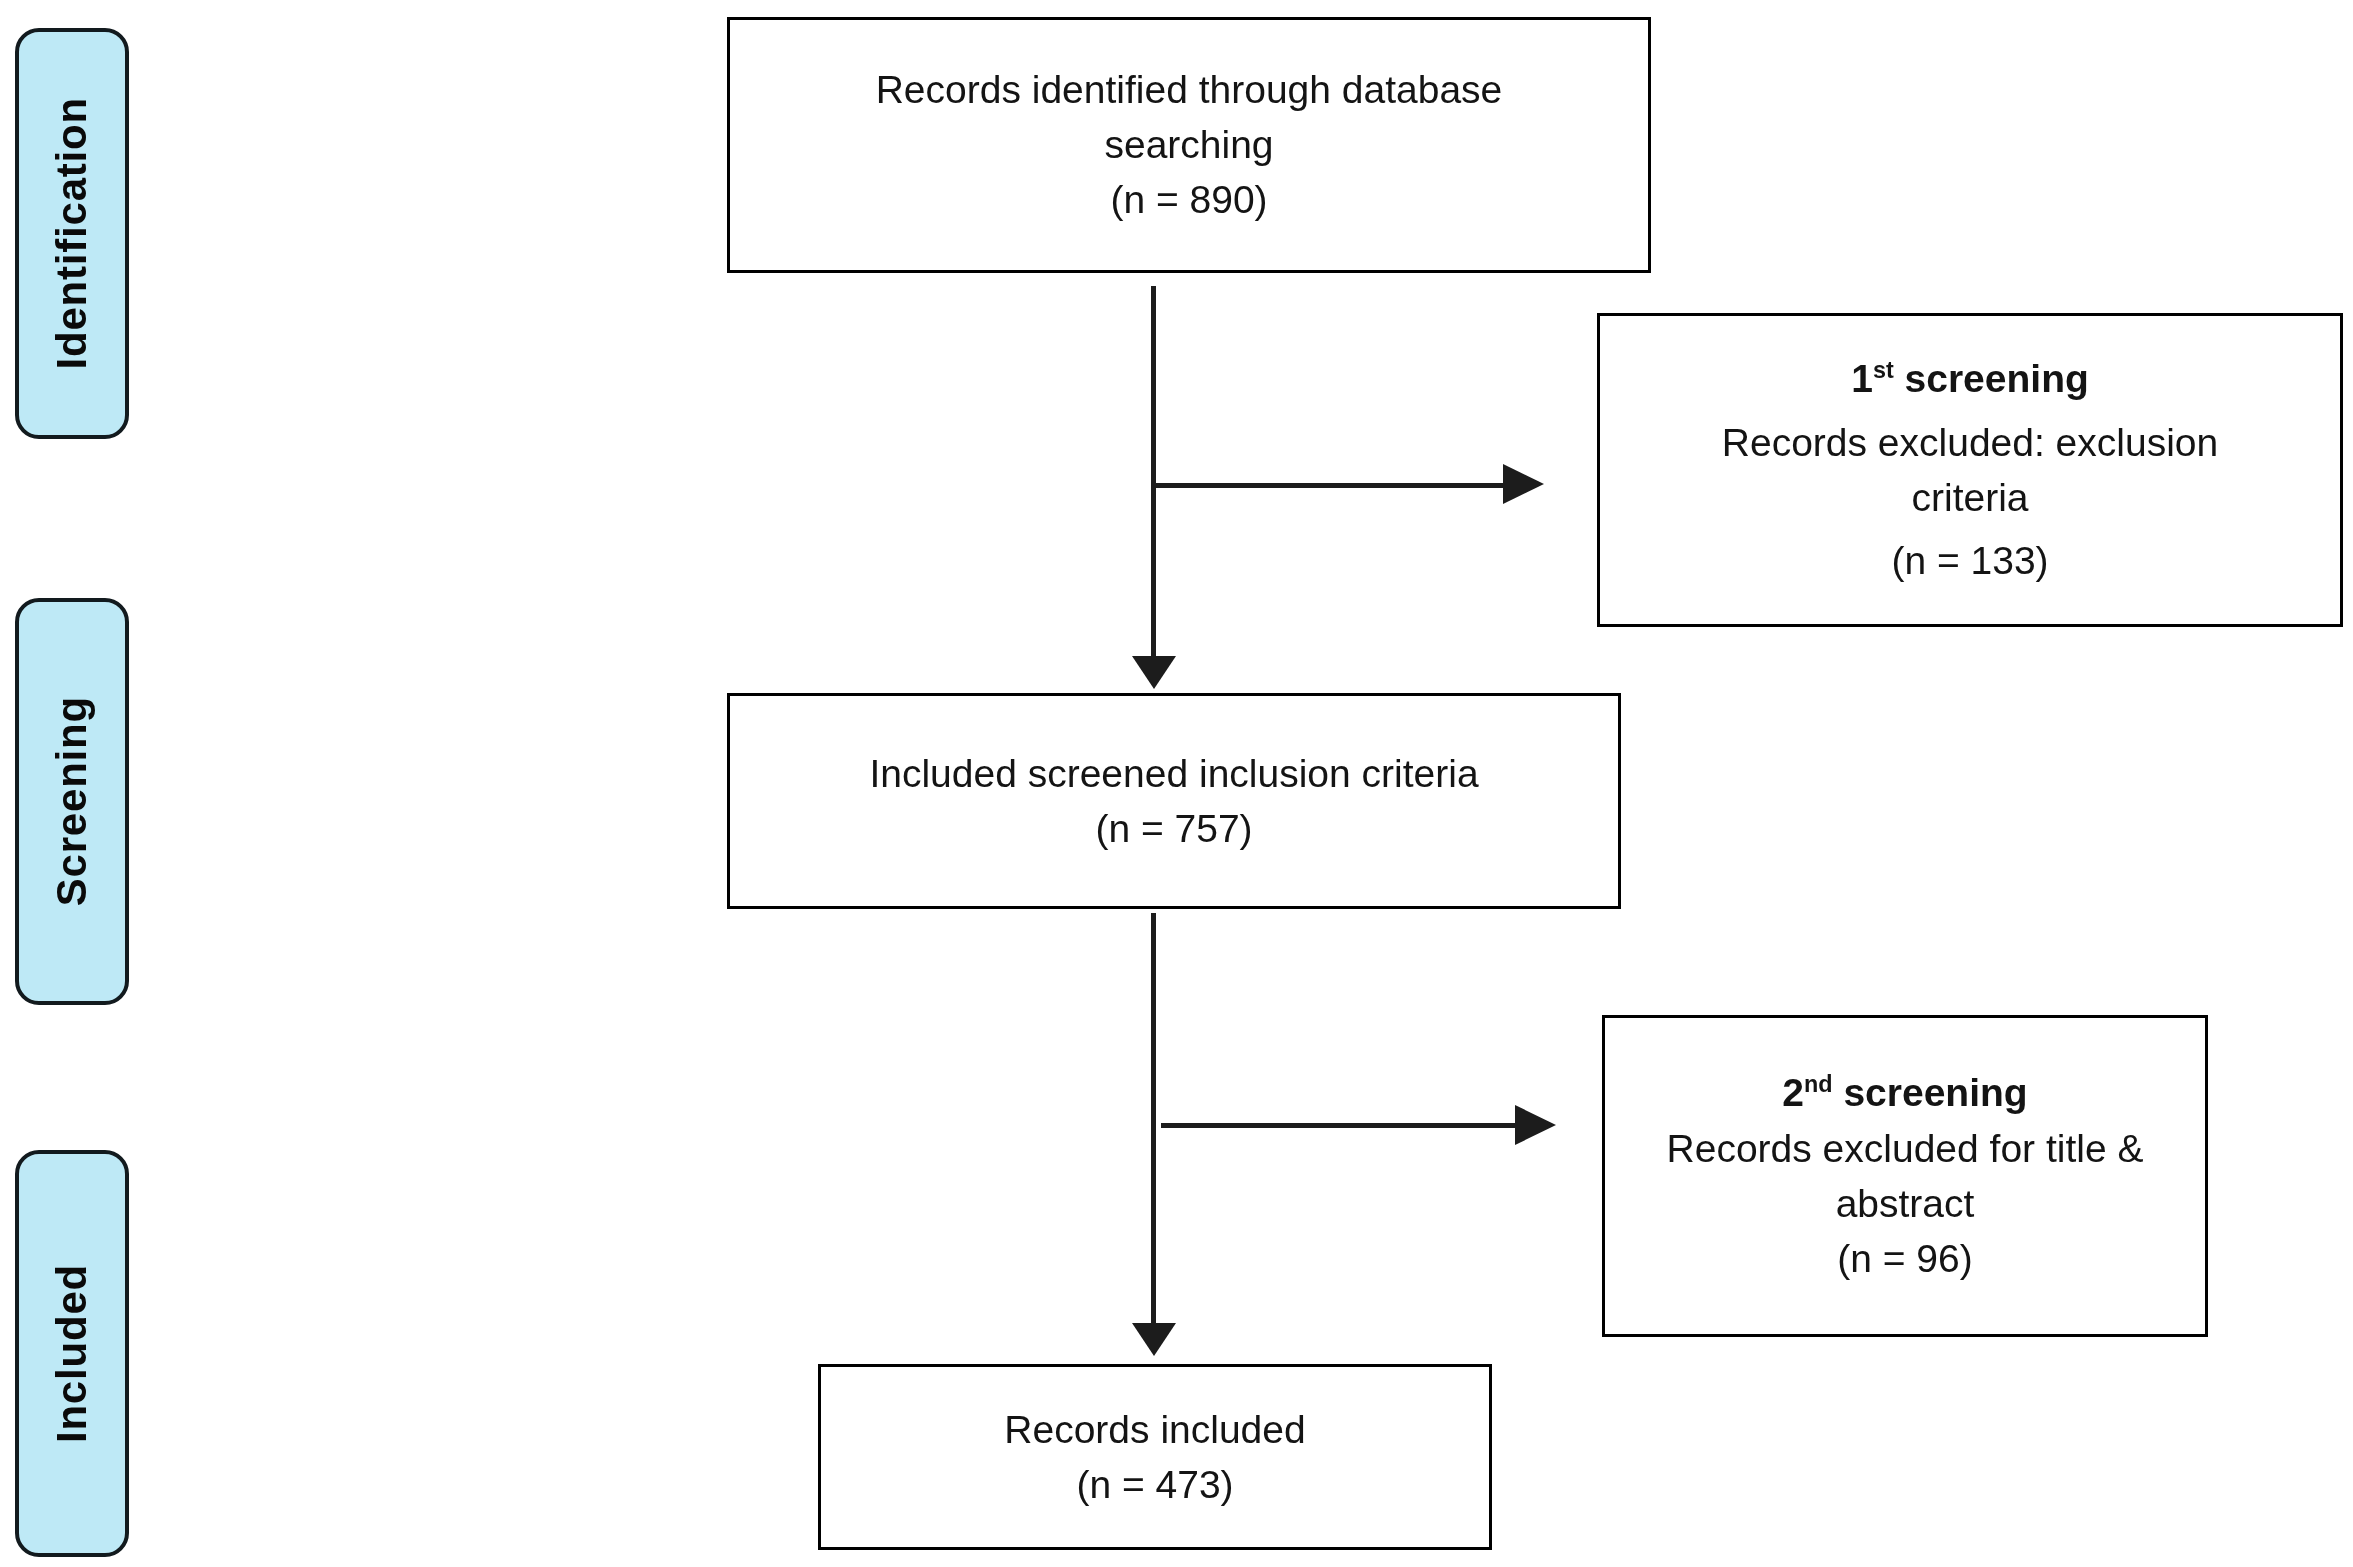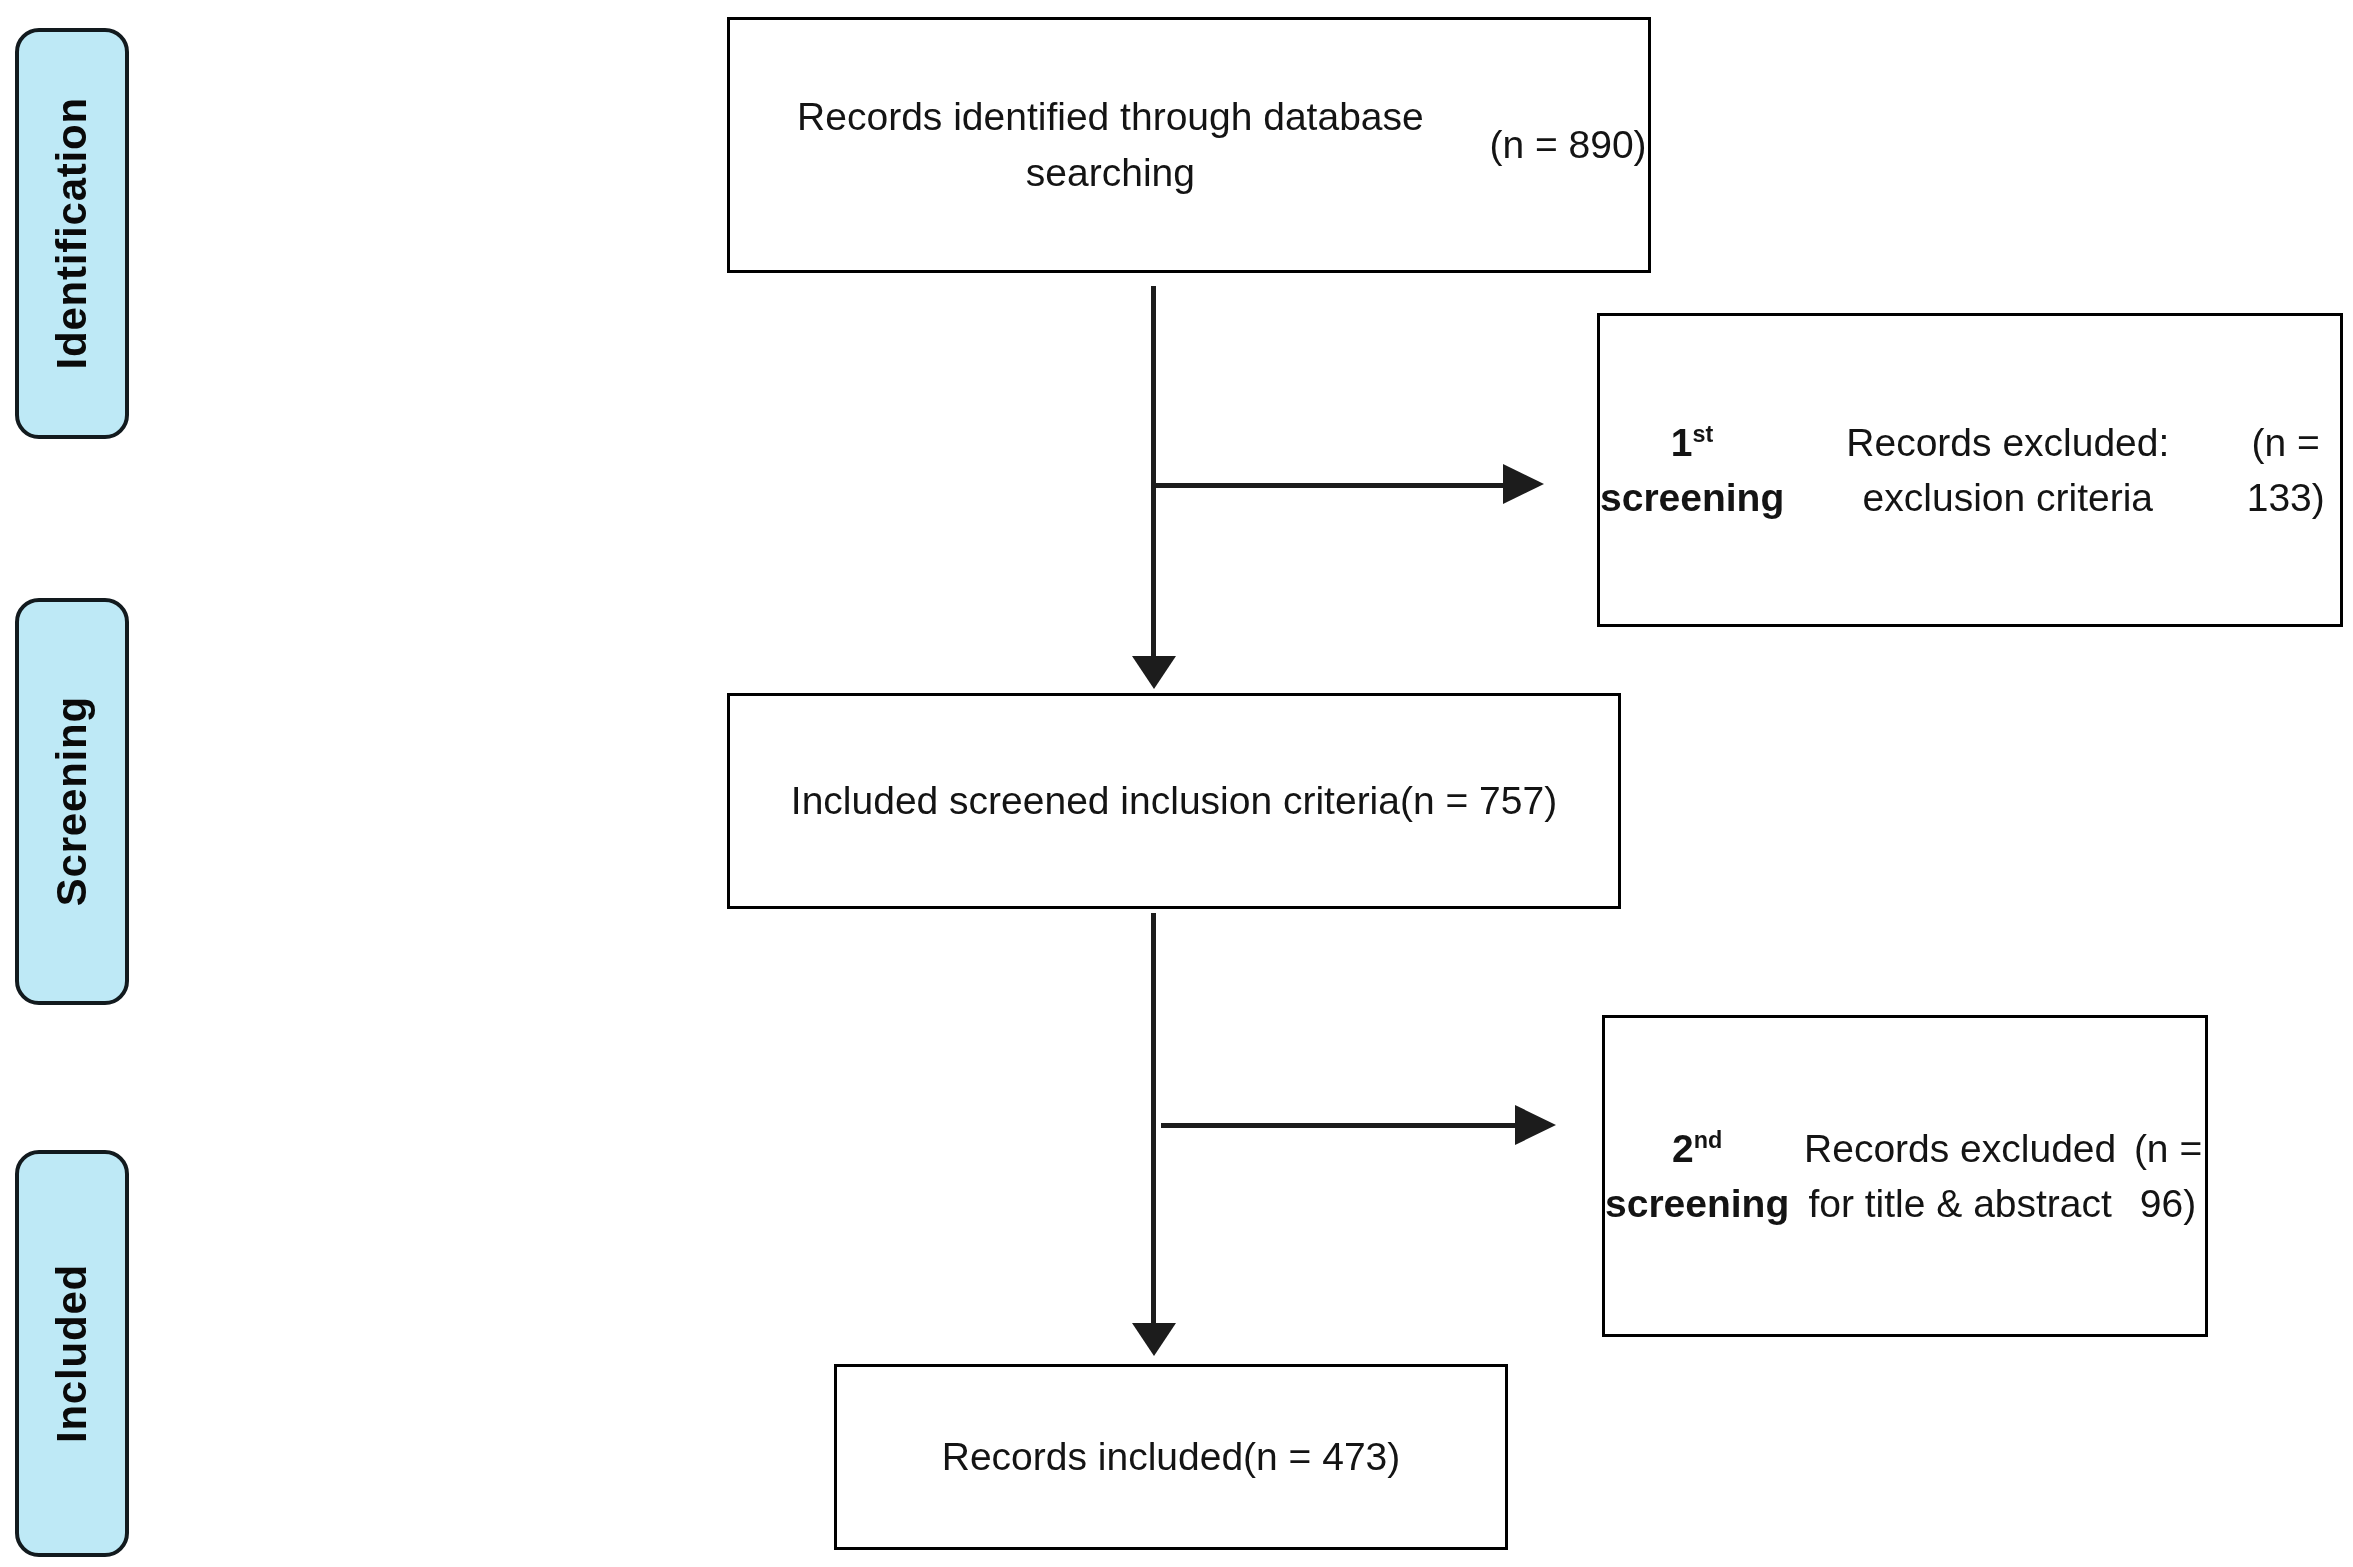--- a/index.html
+++ b/index.html
@@ -38,30 +38,30 @@
     letter-spacing:0.8px;
     color:#0a0a0a;
     white-space:nowrap;
   }
 
   
   .flowbox{
     position:absolute;
     background:var(--c-bg);
     border:3.8px solid var(--c-border);
-    display:flex;
+    display:flex;flex-direction:column;
     align-items:center;justify-content:center;
     text-align:center;
     font-size:39px;line-height:1.42;
   }
   .box-identified{left:727px;top:16.7px;width:924px;height:256px;}
   .box-first-screening{left:1597px;top:313px;width:746px;height:314px;gap:8px;}
   .box-screened{left:727px;top:693px;width:894px;height:216px;}
   .box-second-screening{left:1602px;top:1015px;width:606px;height:322px;}
-  .box-included{left:818px;top:1364px;width:674px;height:186px;margin-left:16px;}
+  .box-included{left:818px;top:1364px;width:674px;height:186px;}
 
   .box-text{max-width:100%;}
   .box-identified .box-text{max-width:758px;}
   .box-first-screening .box-text{max-width:598px;}
   .box-second-screening .box-text{max-width:606px;}
   .box-title{font-weight:700;}
   .box-title sup{font-size:60%;line-height:0;}
 
   
   .arrow-line{position:absolute;background:var(--c-arrow);}

